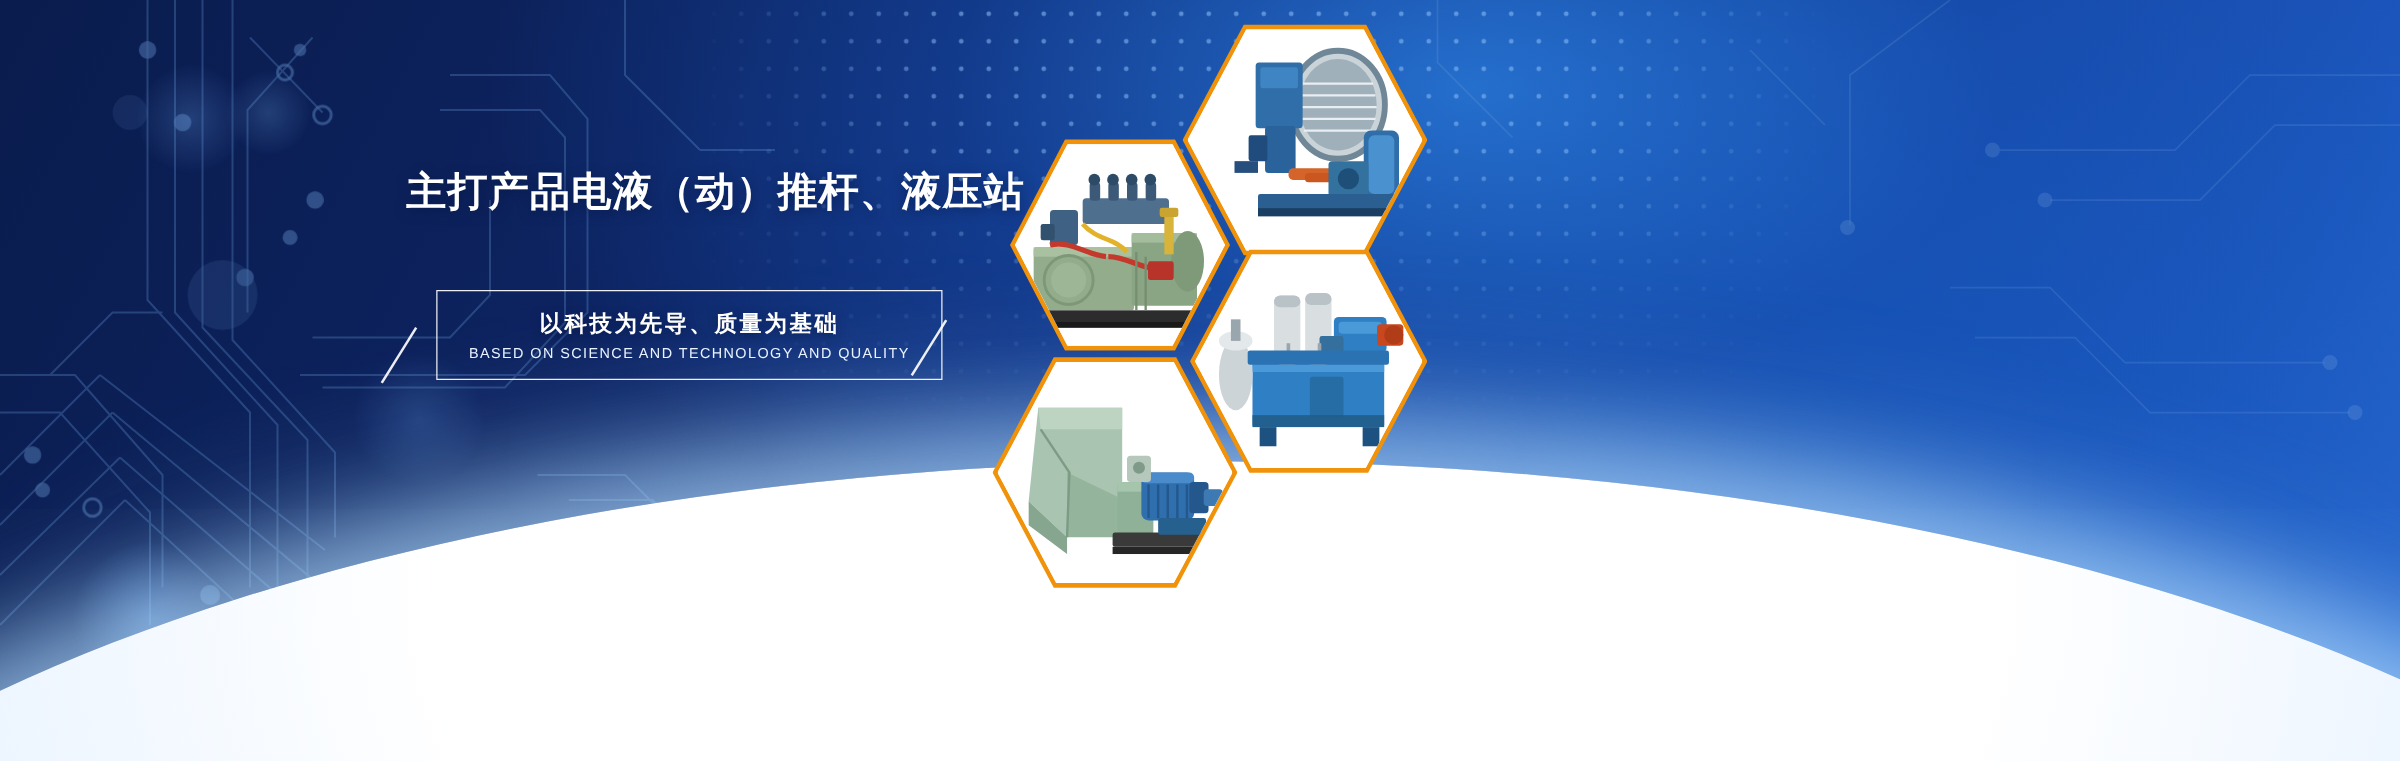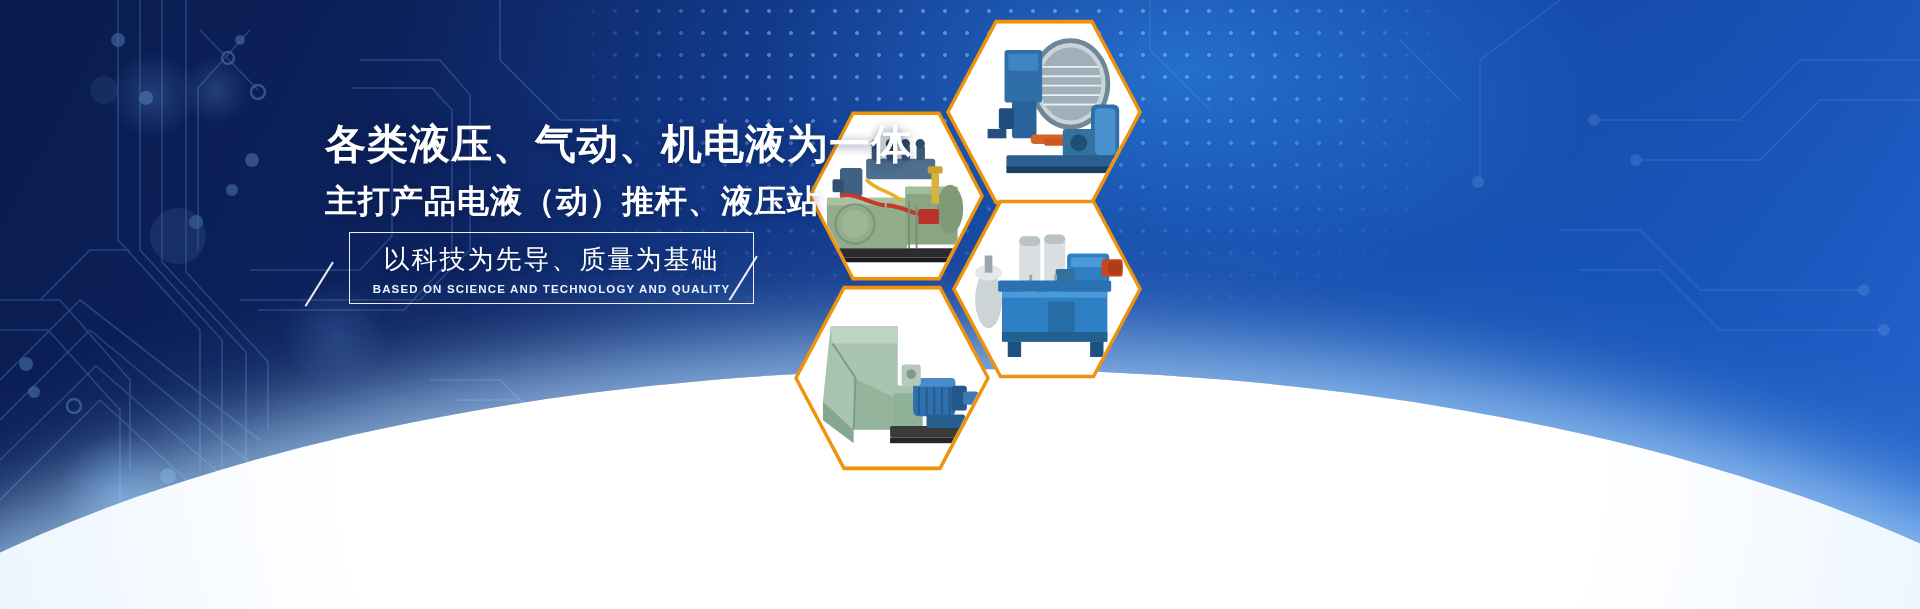--- a/index.html
+++ b/index.html
@@ -58,23 +58,23 @@
   }
   .subline{
     margin-top:12px;font-size:32px;font-weight:700;color:#ffffff;letter-spacing:1px;
     text-align:right;white-space:nowrap;text-shadow:0 2px 9px rgba(0,20,60,.5);
   }
   .sloganbox{
     position:absolute;left:349px;top:232px;width:405px;height:72px;
     border:1.5px solid rgba(255,255,255,.92);
     display:flex;flex-direction:column;align-items:center;justify-content:center;
   }
-  .slogan-cn{font-size:26px;font-weight:400;color:#fff;letter-spacing:2px;white-space:nowrap;
+  .slogan-cn{font-size:18px;font-weight:700;color:#fff;letter-spacing:2px;white-space:nowrap;
     text-shadow:0 2px 8px rgba(0,20,60,.5);}
-  .slogan-en{margin-top:6px;font-size:11.5px;font-weight:700;color:#eaf3ff;letter-spacing:1.15px;white-space:nowrap;}
+  .slogan-en{margin-top:6px;font-size:11.5px;font-weight:400;color:#eaf3ff;letter-spacing:1.15px;white-space:nowrap;}
   .slash{position:absolute;width:1.5px;background:rgba(255,255,255,.92);transform-origin:top center;}
   .slash-l{left:332px;top:262px;height:52px;transform:rotate(32deg);}
   .slash-r{left:756px;top:256px;height:52px;transform:rotate(32deg);}
 
   
   .hex{
     position:absolute;
     -webkit-clip-path:polygon(25% 2%,75% 2%,100% 50%,75% 98%,25% 98%,0% 50%);
     clip-path:polygon(25% 2%,75% 2%,100% 50%,75% 98%,25% 98%,0% 50%);
   }
@@ -312,21 +312,20 @@
         <rect x="108" y="82" width="20" height="22" rx="3" fill="#b6c8bb"></rect>
         <circle cx="118" cy="92" r="5" fill="#7f9a88"></circle>
         <rect x="96" y="146" width="96" height="12" rx="2" fill="#3a3a3a"></rect>
         <rect x="96" y="158" width="96" height="6" fill="#262626"></rect>
         <rect x="134" y="134" width="40" height="14" rx="2" fill="#26608f"></rect>
       </svg>
     </div>
   </div>
 
   <div class="copy">
-    <div class="headline">各类液压、气动、机电液为一体</div>
     <div class="subline">主打产品电液（动）推杆、液压站</div>
   </div>
 
   <div class="slash slash-l"></div>
   <div class="slash slash-r"></div>
 
   <div class="sloganbox">
     <div class="slogan-cn">以科技为先导、质量为基础</div>
     <div class="slogan-en">BASED ON SCIENCE AND TECHNOLOGY AND QUALITY</div>
   </div>

